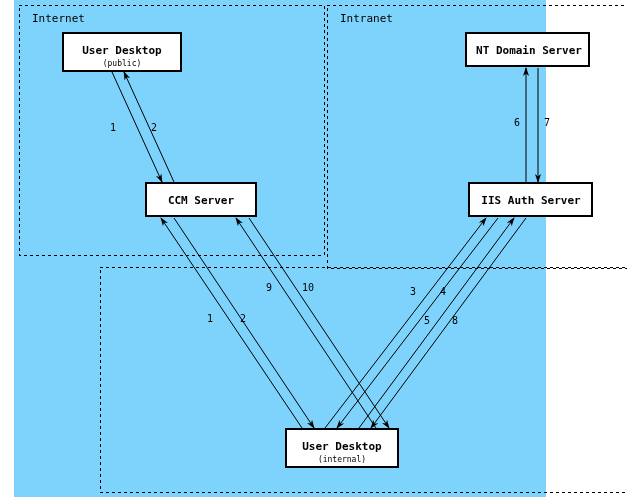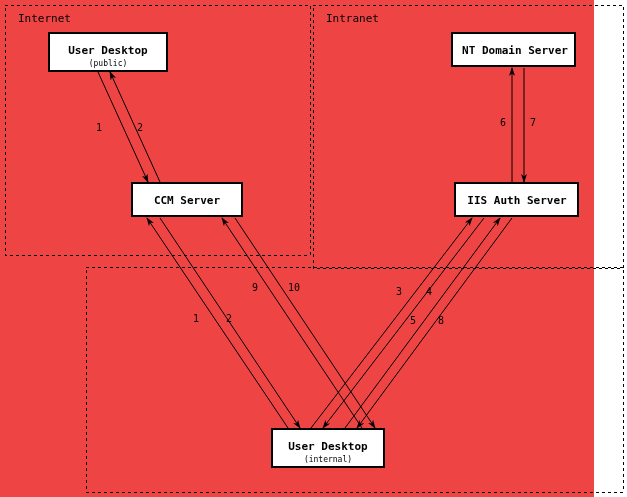--- a/index.html
+++ b/index.html
@@ -8,23 +8,24 @@
     background: #ffffff;
   }
   body {
     width: 627px;
     height: 497px;
     font-family: "DejaVu Sans Mono", "Liberation Mono", monospace;
     overflow: hidden;
   }
   #diagram-root {
     position: relative;
-    width: 594px;
+    width: 532px;
     height: 497px;
-    background: #ef4444;
+    background: #7dd3fc;
+    margin-left: 14px;
   }
   svg#diagram-svg {
     display: block;
     width: 627px;
     height: 497px;
   }
   .zone-border {
     fill: none;
     stroke: #000000;
     stroke-width: 1;

